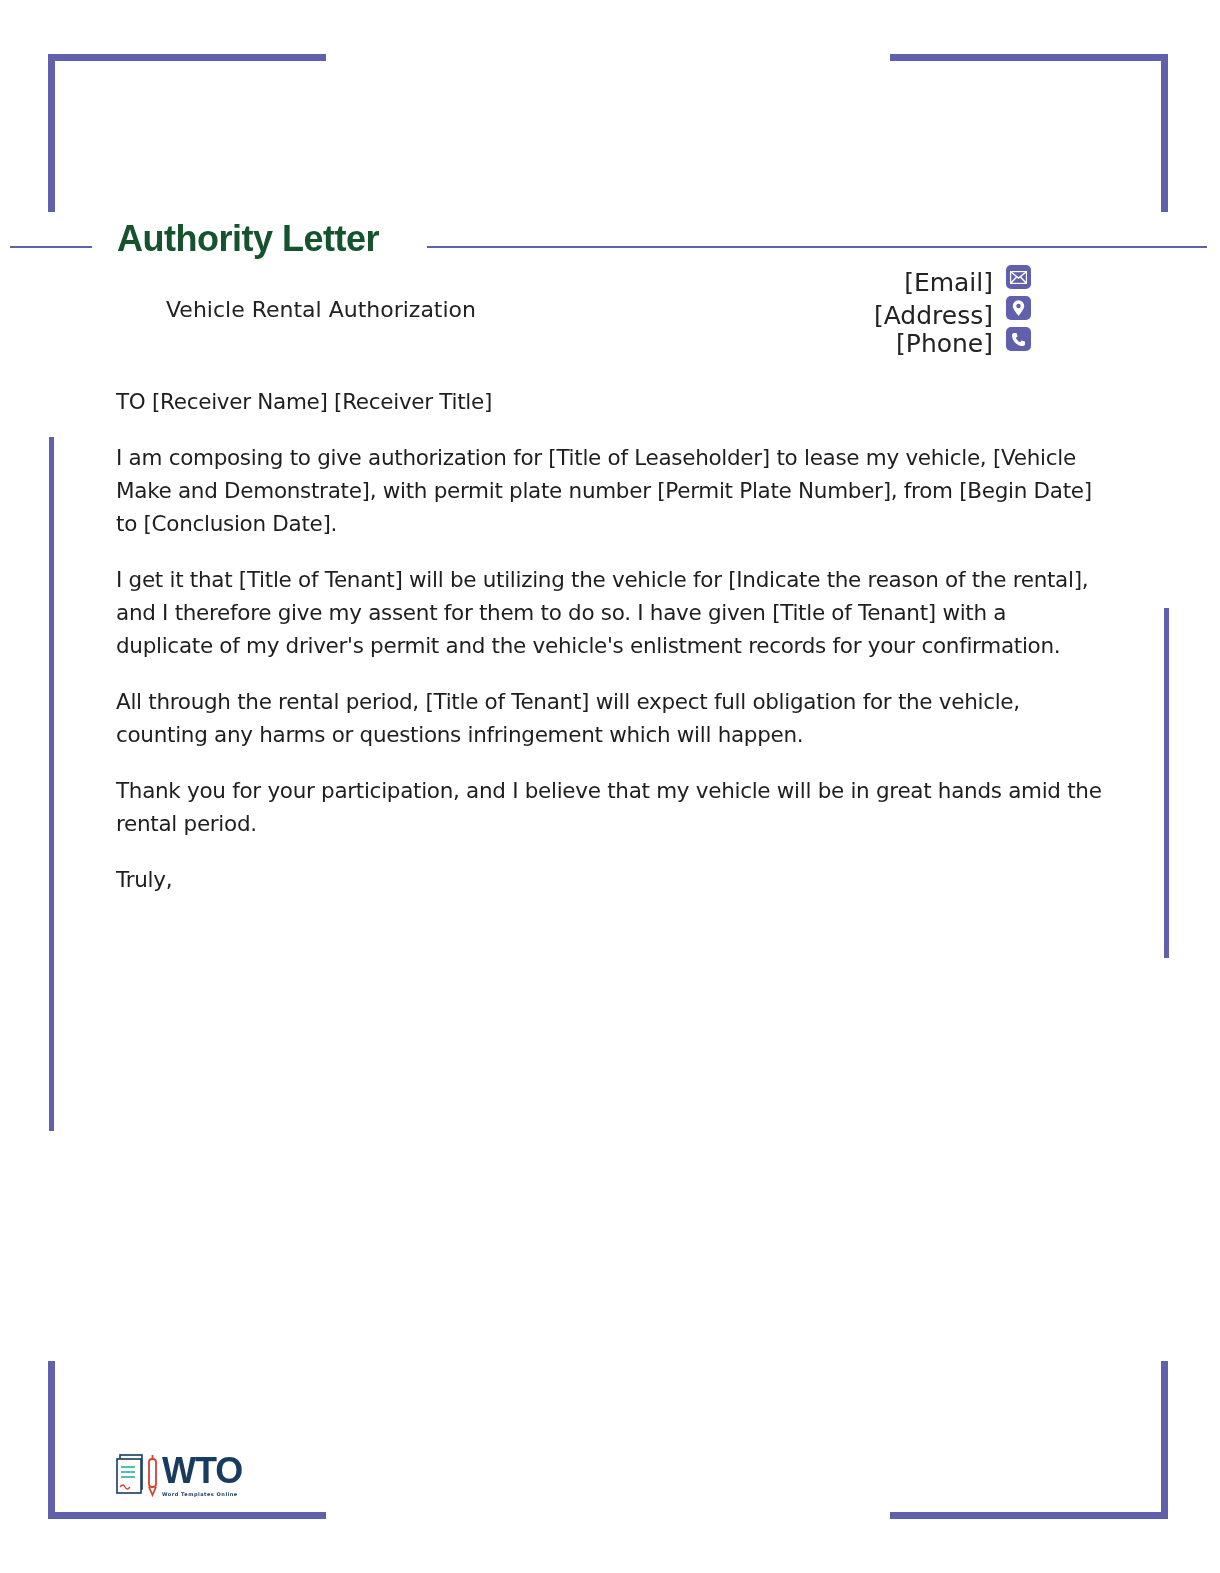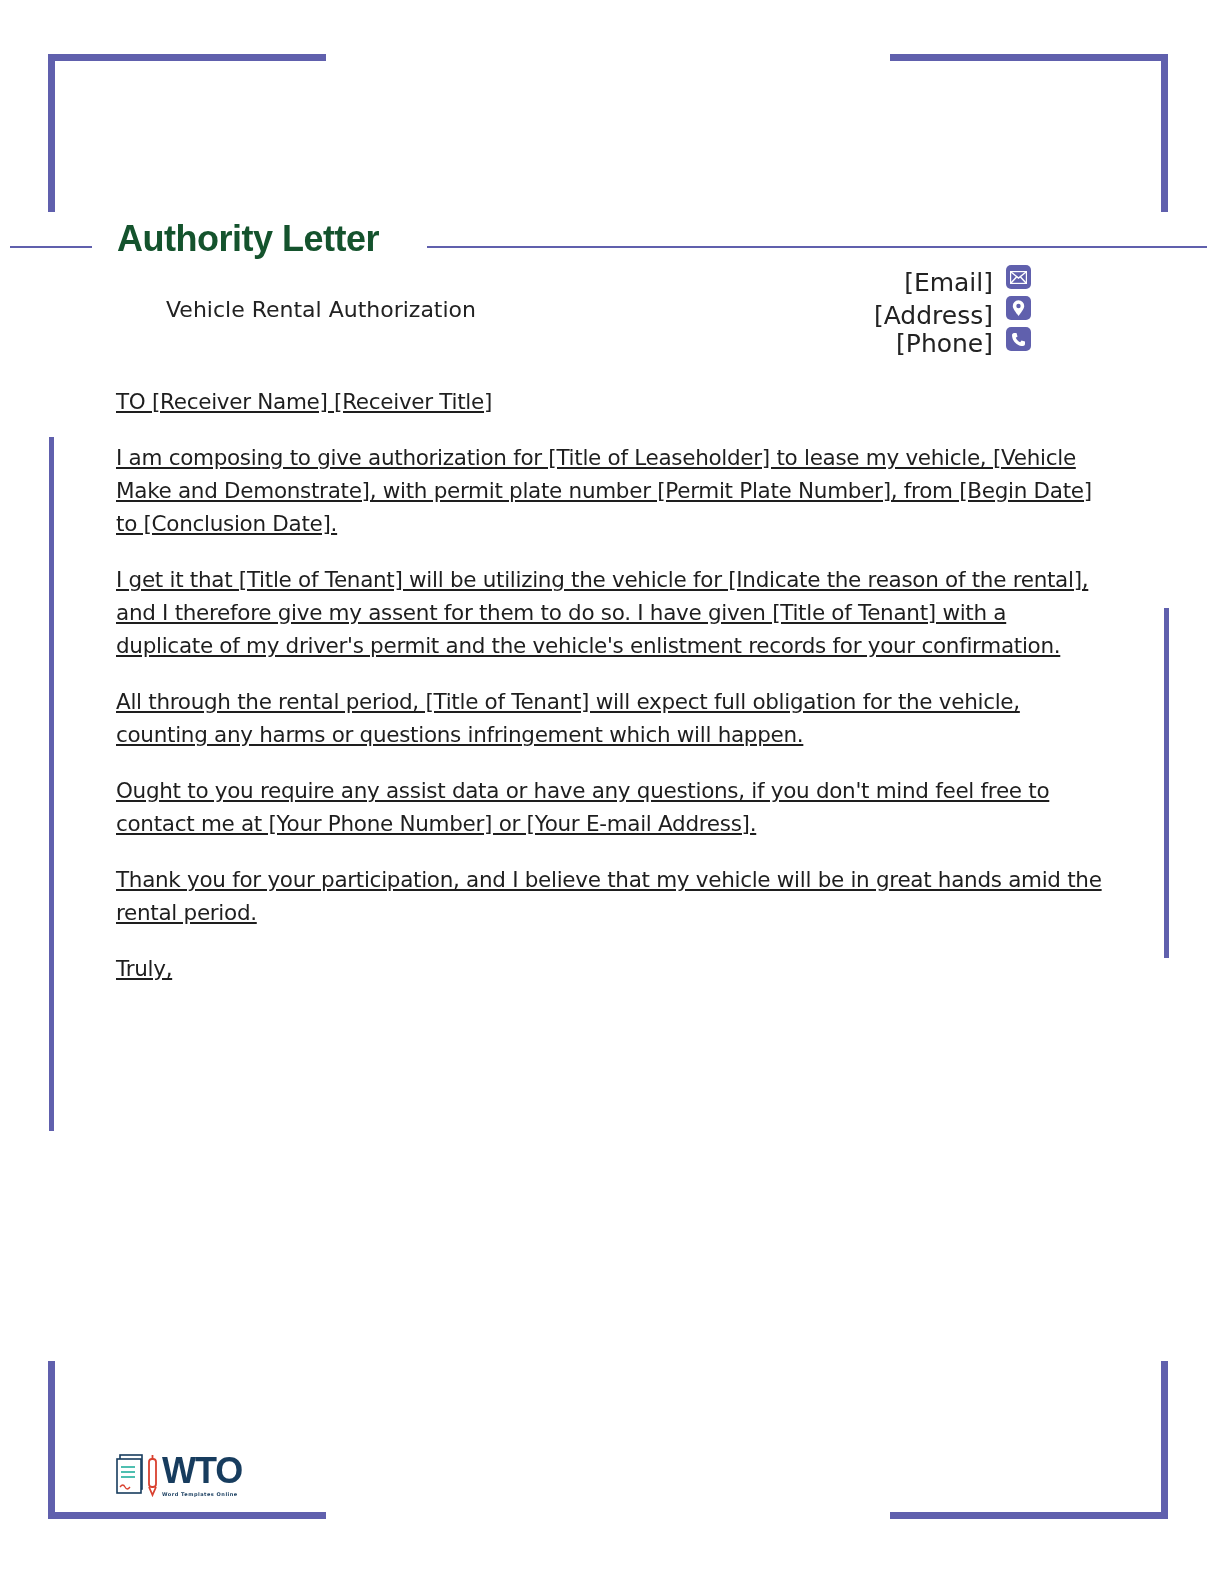--- a/index.html
+++ b/index.html
@@ -4,21 +4,21 @@
 <style>
   html,body{margin:0;padding:0;background:#fff;}
   body{width:1220px;height:1573px;position:relative;overflow:hidden;font-family:"DejaVu Sans","Liberation Sans",sans-serif;color:#1a1a1a;}
   .bar{position:absolute;background:#6060ad;}
   .thin{position:absolute;background:#6060ad;height:2px;}
   .title{position:absolute;left:117px;top:218px;font-family:"Liberation Sans",sans-serif;font-weight:bold;font-size:36px;letter-spacing:-0.5px;color:#14532d;}
   .subtitle{position:absolute;left:133px;top:297px;font-size:22px;color:#222;margin-left:33px;}
   .contact{position:absolute;right:190px;font-size:25px;color:#222;text-align:right;}
   .cicon{position:absolute;left:1006px;width:25px;height:24px;background:#6060ad;border-radius:5px;display:flex;align-items:center;justify-content:center;}
   .body{position:absolute;left:116px;top:385px;width:990px;font-size:21.5px;line-height:33px;color:#1e1e1e;letter-spacing:-0.3px;}
-  .body p{margin:0 0 23px 0;text-decoration:underline;}
+  .body p{margin:0 0 23px 0;}
   .logo{position:absolute;left:116px;top:1453px;display:flex;align-items:flex-start;}
   .logo-text{font-family:"Liberation Sans",sans-serif;font-weight:bold;font-size:36px;color:#173c5e;line-height:36px;letter-spacing:-1px;}
   .logo-sub{font-size:5px;color:#173c5e;font-weight:bold;margin-top:2px;letter-spacing:0.5px;}
 </style>
 </head>
 <body>
 
 <div class="bar" style="left:48px;top:54px;width:278px;height:7px;"></div>
 <div class="bar" style="left:48px;top:54px;width:7px;height:158px;"></div>
 <div class="bar" style="left:890px;top:54px;width:278px;height:7px;"></div>
@@ -59,21 +59,20 @@
   <svg width="15" height="15" viewBox="0 0 15 15">
       <path d="M3 1 L5.5 1 L6.5 4.5 L4.8 5.8 C5.8 8 7 9.2 9.2 10.2 L10.5 8.5 L14 9.5 L14 12 C14 13 13 14 12 14 C6 14 1 9 1 3 C1 2 2 1 3 1 Z" fill="#fff"></path>
     </svg>
 </div>
 
 <div class="body">
   <p>TO [Receiver Name] [Receiver Title]</p>
   <p>I am composing to give authorization for [Title of Leaseholder] to lease my vehicle, [Vehicle Make and Demonstrate], with permit plate number [Permit Plate Number], from [Begin Date] to [Conclusion Date].</p>
   <p>I get it that [Title of Tenant] will be utilizing the vehicle for [Indicate the reason of the rental], and I therefore give my assent for them to do so. I have given [Title of Tenant] with a duplicate of my driver's permit and the vehicle's enlistment records for your confirmation.</p>
   <p>All through the rental period, [Title of Tenant] will expect full obligation for the vehicle, counting any harms or questions infringement which will happen.</p>
-  <p>Ought to you require any assist data or have any questions, if you don't mind feel free to contact me at [Your Phone Number] or [Your E-mail Address].</p>
   <p>Thank you for your participation, and I believe that my vehicle will be in great hands amid the rental period.</p>
   <p>Truly,</p>
 </div>
 
 <div class="logo">
   <svg width="46" height="44" viewBox="0 0 46 44">
     <rect x="4" y="2" width="22" height="34" fill="#fff" stroke="#173c5e" stroke-width="1.6"></rect>
     <rect x="1" y="6" width="24" height="34" fill="#fff" stroke="#173c5e" stroke-width="1.6"></rect>
     <line x1="5" y1="14" x2="19" y2="14" stroke="#4fbfb0" stroke-width="2"></line>
     <line x1="5" y1="19" x2="19" y2="19" stroke="#4fbfb0" stroke-width="2"></line>

